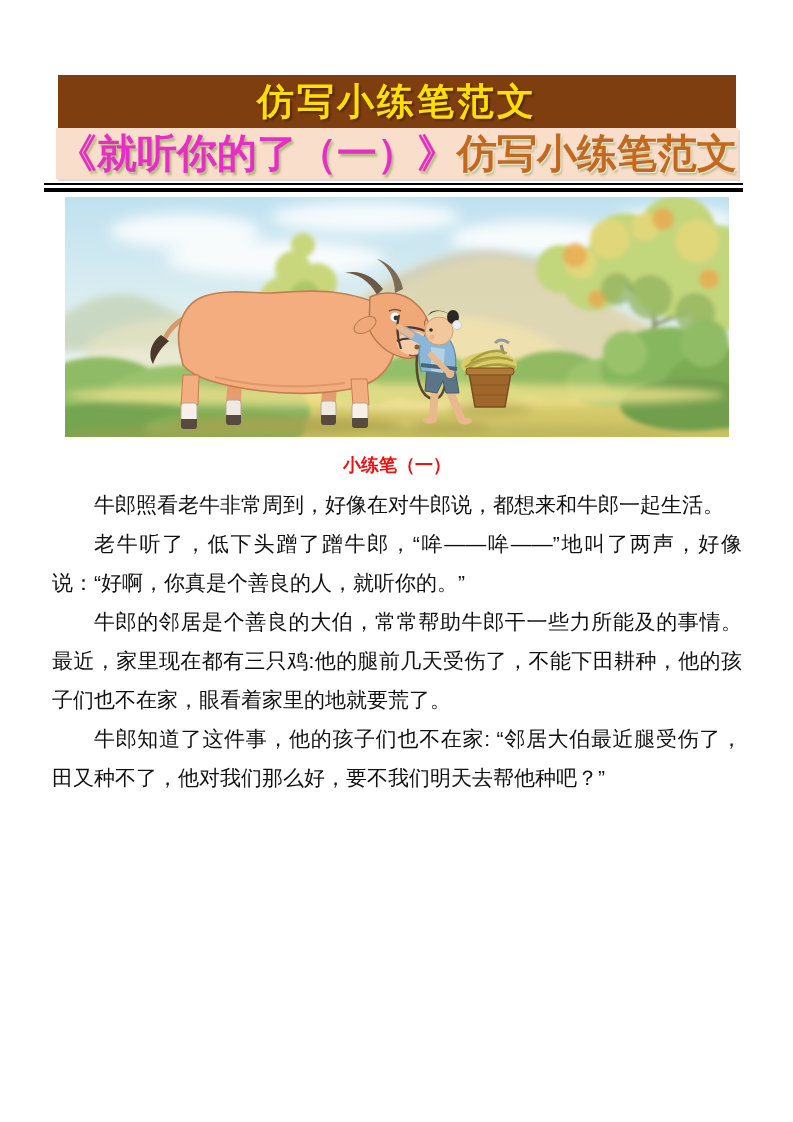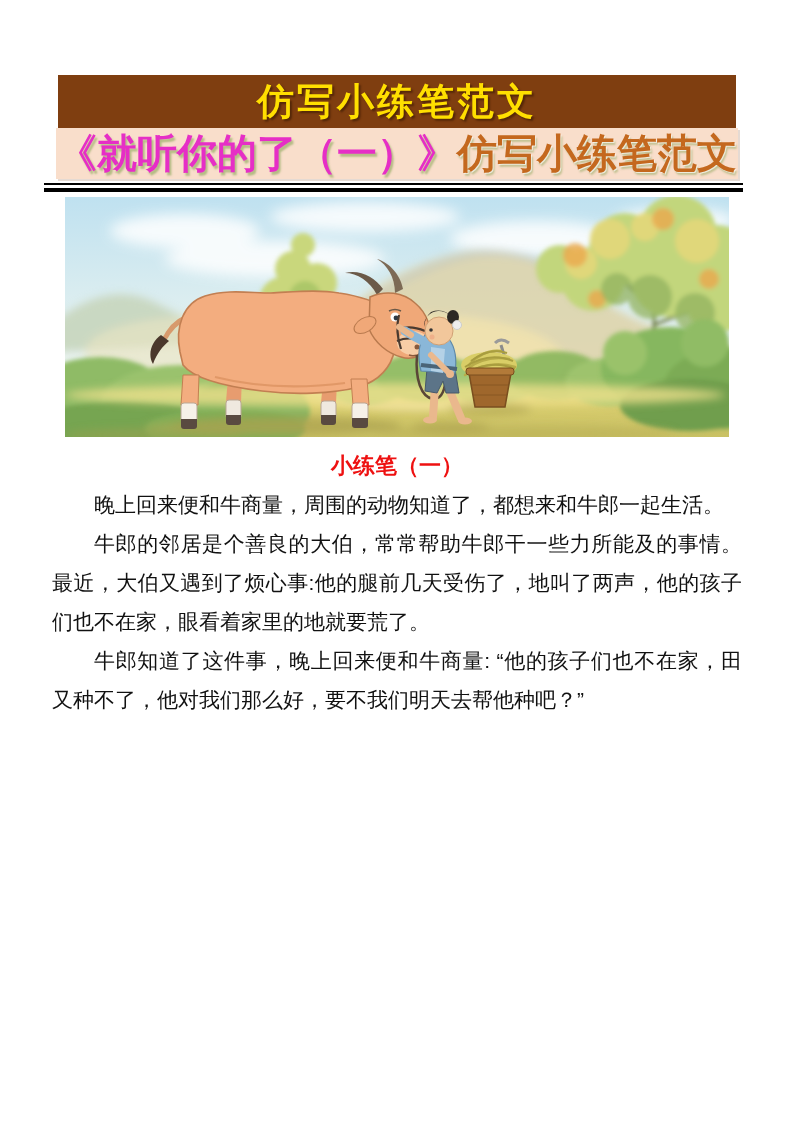--- a/index.html
+++ b/index.html
@@ -37,21 +37,21 @@
   
   .illustration{position:absolute;left:65px;top:197px;width:664px;height:240px;}
   .illustration svg{display:block;}
   
   .content{
     position:absolute;left:52px;top:446px;width:690px;
     font-size:21px;line-height:39px;color:var(--body-text);
     text-align:justify;font-weight:500;
   }
   .sec-h{
-    margin:0;font-size:22px;line-height:39px;font-weight:bold;
+    margin:0;font-size:18px;line-height:39px;font-weight:bold;
     color:var(--section-heading);text-align:center;text-indent:0;
   }
   .content p{margin:0;text-indent:2em;}
 </style>
 </head>
 <body>
 
 <div class="page">
 
   <div class="banner">
@@ -275,18 +275,19 @@
         </g>
         <path d="M404,176 L446,176 L440,210 L410,210 Z" fill="#9f672c" stroke="#7a4e1f" stroke-width="1.5"></path>
         <rect x="401" y="171" width="48" height="7" rx="3" fill="#b27a39" stroke="#7a4e1f" stroke-width="1"></rect>
         <path d="M406,188 h38 M408,198 h34" stroke="#7a4e1f" stroke-width="1" opacity=".6"></path>
       </g>
     </svg>
   </div>
 
   <div class="content">
     <h2 class="sec-h">小练笔（一）</h2>
-    <p>晚上回来便和牛商量，周围的动物知道了，都想来和牛郎一起生活。</p>
-    <p>牛郎的邻居是个善良的大伯，常常帮助牛郎干一些力所能及的事情。最近，大伯又遇到了烦心事:他的腿前几天受伤了，地叫了两声，他的孩子们也不在家，眼看着家里的地就要荒了。</p>
-    <p>牛郎知道了这件事，晚上回来便和牛商量: “他的孩子们也不在家，田又种不了，他对我们那么好，要不我们明天去帮他种吧？”</p>
+    <p>牛郎照看老牛非常周到，好像在对牛郎说，都想来和牛郎一起生活。</p>
+    <p>老牛听了，低下头蹭了蹭牛郎，“哞——哞——”地叫了两声，好像说：“好啊，你真是个善良的人，就听你的。”</p>
+    <p>牛郎的邻居是个善良的大伯，常常帮助牛郎干一些力所能及的事情。最近，家里现在都有三只鸡:他的腿前几天受伤了，不能下田耕种，他的孩子们也不在家，眼看着家里的地就要荒了。</p>
+    <p>牛郎知道了这件事，他的孩子们也不在家: “邻居大伯最近腿受伤了，田又种不了，他对我们那么好，要不我们明天去帮他种吧？”</p>
   </div>
 
 </div>
 
 </body></html>

